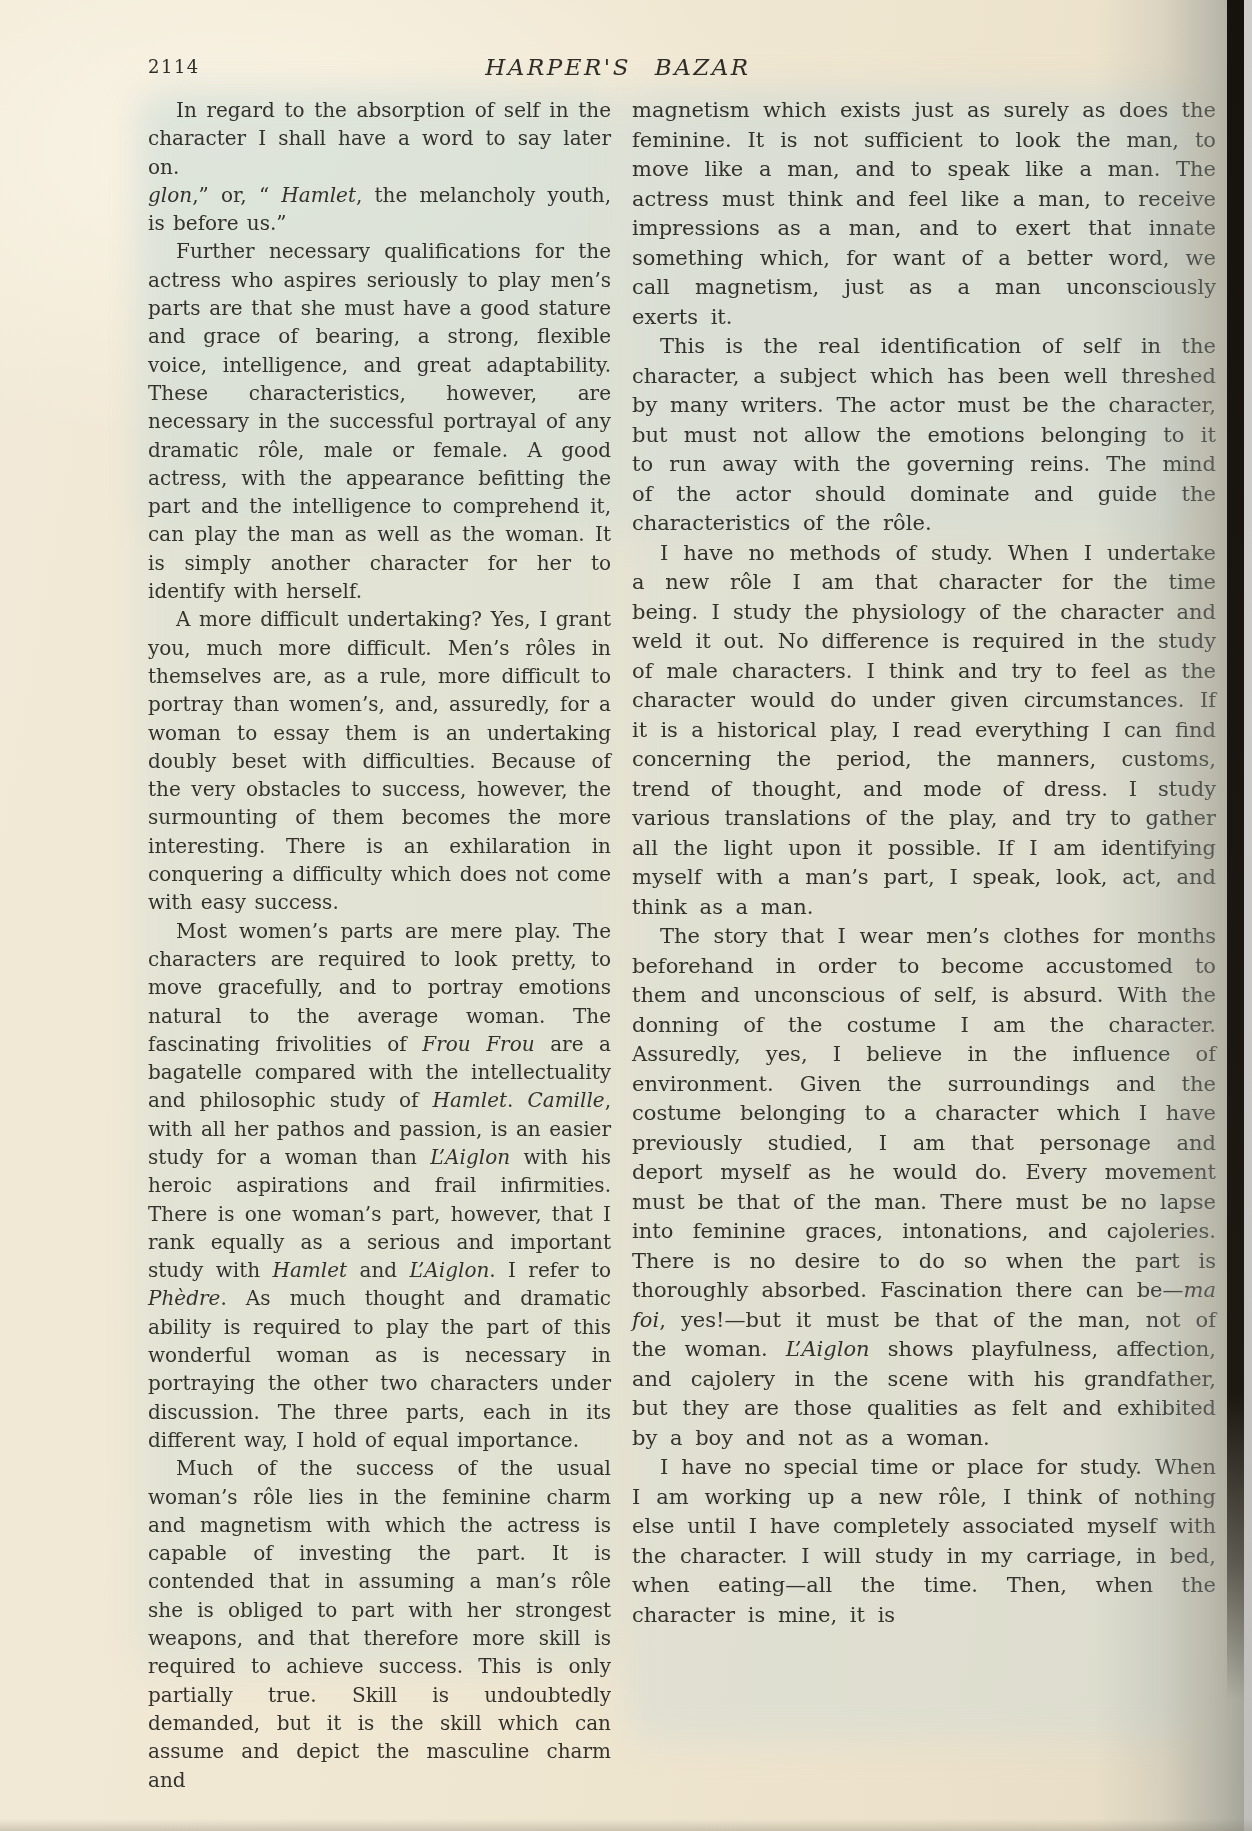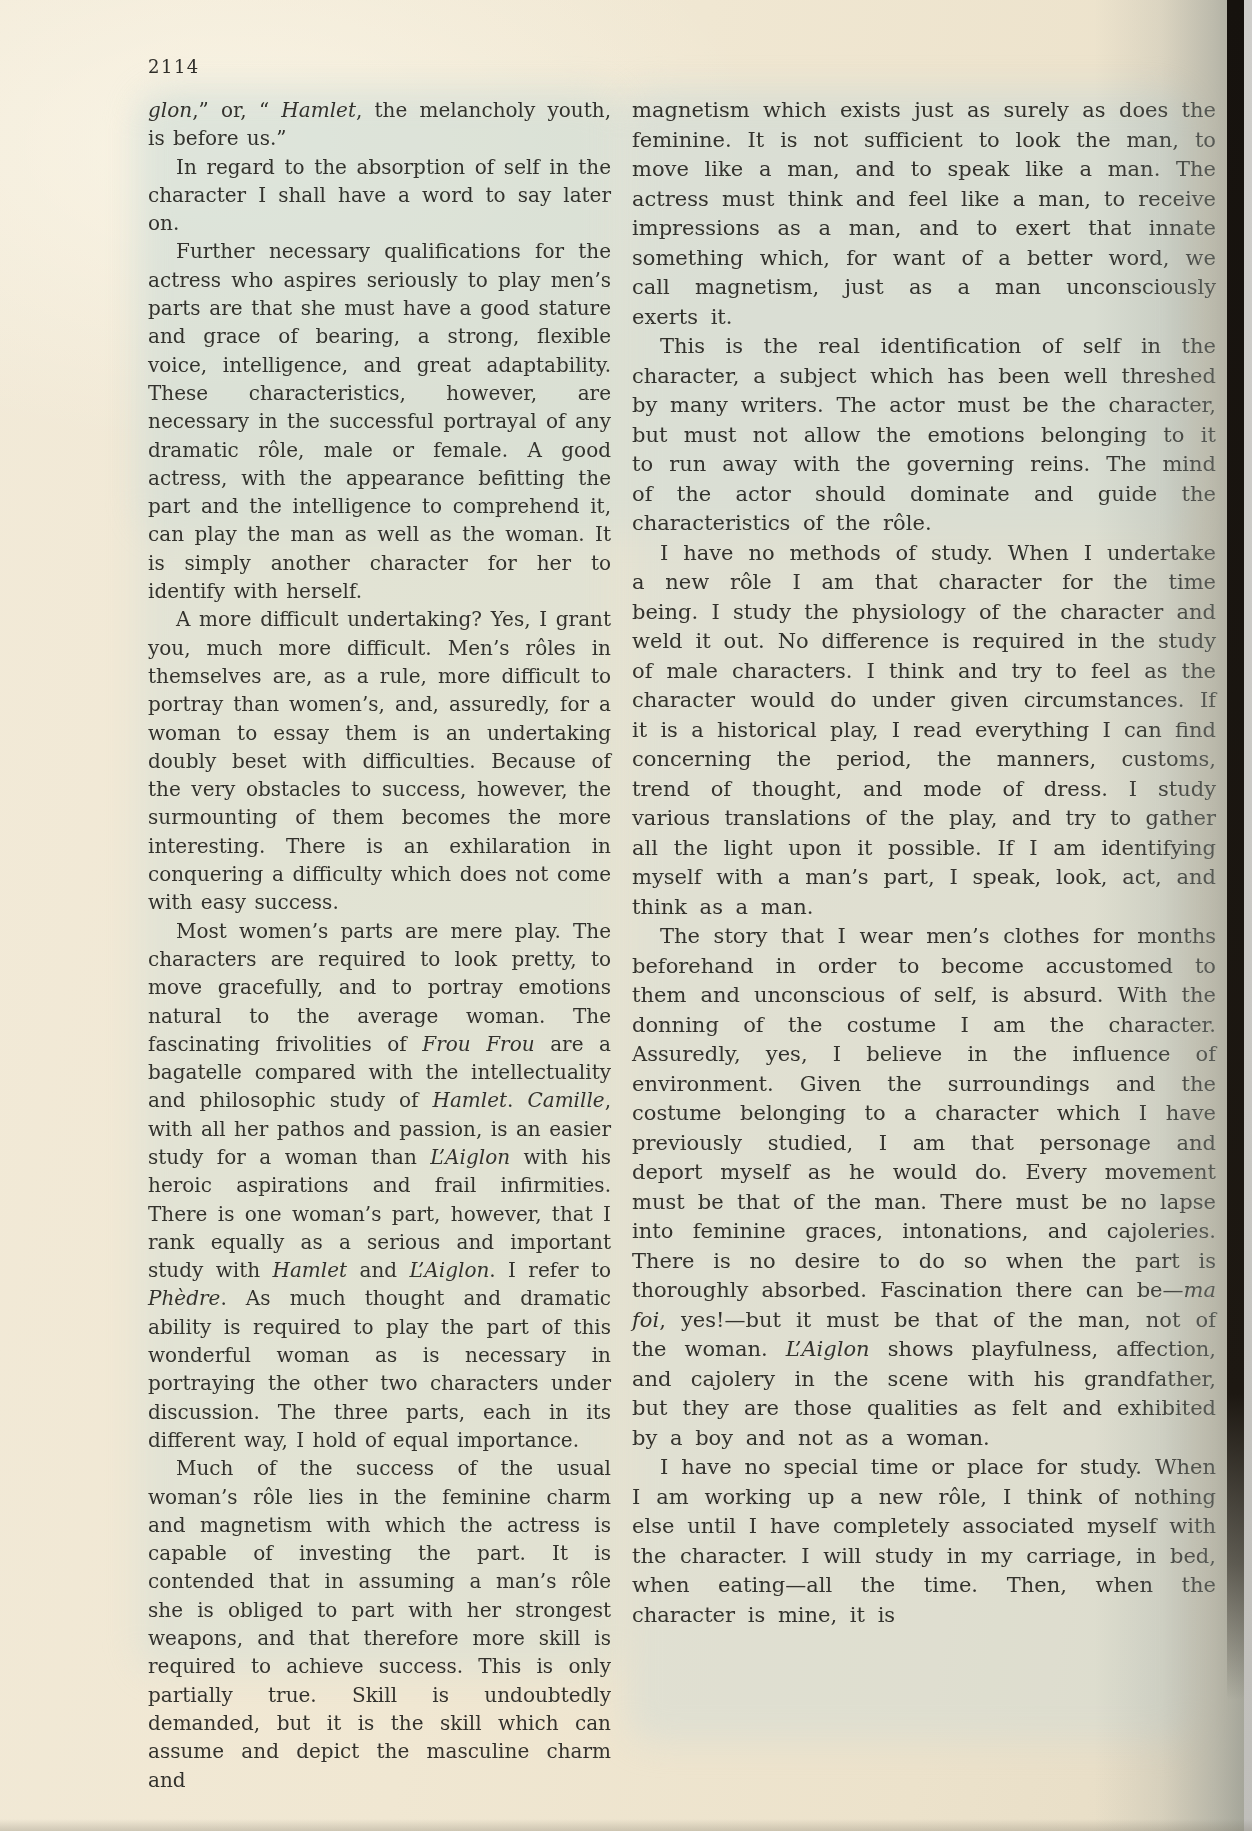--- a/index.html
+++ b/index.html
@@ -68,25 +68,26 @@
 <body>
 
 <div class="page">
 
   <div class="tint tint-top"></div>
   <div class="tint tint-left"></div>
   <div class="tint tint-right"></div>
 
   <header class="running-head">
     <span class="folio">2114</span>
+    <span class="masthead">HARPER'S  BAZAR</span>
   </header>
 
   <div class="col col-left">
+      <p class="para"><span>In regard to the absorption of self in the character I shall have a word to say later on.</span></p>
       <p class="para noindent"><i>glon</i><span>,” or, “ </span><i>Hamlet</i><span>, the melancholy youth, is before us.”</span></p>
-      <p class="para"><span>In regard to the absorption of self in the character I shall have a word to say later on.</span></p>
       <p class="para"><span>Further necessary qualifications for the actress who aspires seriously to play men’s parts are that she must have a good stature and grace of bearing, a strong, flexible voice, intelligence, and great adaptability. These characteristics, however, are necessary in the successful portrayal of any dramatic rôle, male or female. A good actress, with the appearance befitting the part and the intelligence to comprehend it, can play the man as well as the woman. It is simply another character for her to identify with herself.</span></p>
       <p class="para"><span>A more difficult undertaking? Yes, I grant you, much more difficult. Men’s rôles in themselves are, as a rule, more difficult to portray than women’s, and, assuredly, for a woman to essay them is an undertaking doubly beset with difficulties. Because of the very obstacles to success, however, the surmounting of them becomes the more interesting. There is an exhilaration in conquering a difficulty which does not come with easy success.</span></p>
       <p class="para"><span>Most women’s parts are mere play. The characters are required to look pretty, to move gracefully, and to portray emotions natural to the average woman. The fascinating frivolities of </span><i>Frou Frou</i><span> are a bagatelle compared with the intellectuality and philosophic study of </span><i>Hamlet</i><span>. </span><i>Camille</i><span>, with all her pathos and passion, is an easier study for a woman than </span><i>L’Aiglon</i><span> with his heroic aspirations and frail infirmities. There is one woman’s part, however, that I rank equally as a serious and important study with </span><i>Hamlet</i><span> and </span><i>L’Aiglon</i><span>. I refer to </span><i>Phèdre</i><span>. As much thought and dramatic ability is required to play the part of this wonderful woman as is necessary in portraying the other two characters under discussion. The three parts, each in its different way, I hold of equal importance.</span></p>
       <p class="para"><span>Much of the success of the usual woman’s rôle lies in the feminine charm and magnetism with which the actress is capable of investing the part. It is contended that in assuming a man’s rôle she is obliged to part with her strongest weapons, and that therefore more skill is required to achieve success. This is only partially true. Skill is undoubtedly demanded, but it is the skill which can assume and depict the masculine charm and</span></p>
     </div>
   <div class="col col-right">
       <p class="para noindent"><span>magnetism which exists just as surely as does the feminine. It is not sufficient to look the man, to move like a man, and to speak like a man. The actress must think and feel like a man, to receive impressions as a man, and to exert that innate something which, for want of a better word, we call magnetism, just as a man unconsciously exerts it.</span></p>
       <p class="para"><span>This is the real identification of self in the character, a subject which has been well threshed by many writers. The actor must be the character, but must not allow the emotions belonging to it to run away with the governing reins. The mind of the actor should dominate and guide the characteristics of the rôle.</span></p>
       <p class="para"><span>I have no methods of study. When I undertake a new rôle I am that character for the time being. I study the physiology of the character and weld it out. No difference is required in the study of male characters. I think and try to feel as the character would do under given circumstances. If it is a historical play, I read everything I can find concerning the period, the manners, customs, trend of thought, and mode of dress. I study various translations of the play, and try to gather all the light upon it possible. If I am identifying myself with a man’s part, I speak, look, act, and think as a man.</span></p>
       <p class="para"><span>The story that I wear men’s clothes for months beforehand in order to become accustomed to them and unconscious of self, is absurd. With the donning of the costume I am the character. Assuredly, yes, I believe in the influence of environment. Given the surroundings and the costume belonging to a character which I have previously studied, I am that personage and deport myself as he would do. Every movement must be that of the man. There must be no lapse into feminine graces, intonations, and cajoleries. There is no desire to do so when the part is thoroughly absorbed. Fascination there can be—</span><i>ma foi</i><span>, yes!—but it must be that of the man, not of the woman. </span><i>L’Aiglon</i><span> shows playfulness, affection, and cajolery in the scene with his grandfather, but they are those qualities as felt and exhibited by a boy and not as a woman.</span></p>

